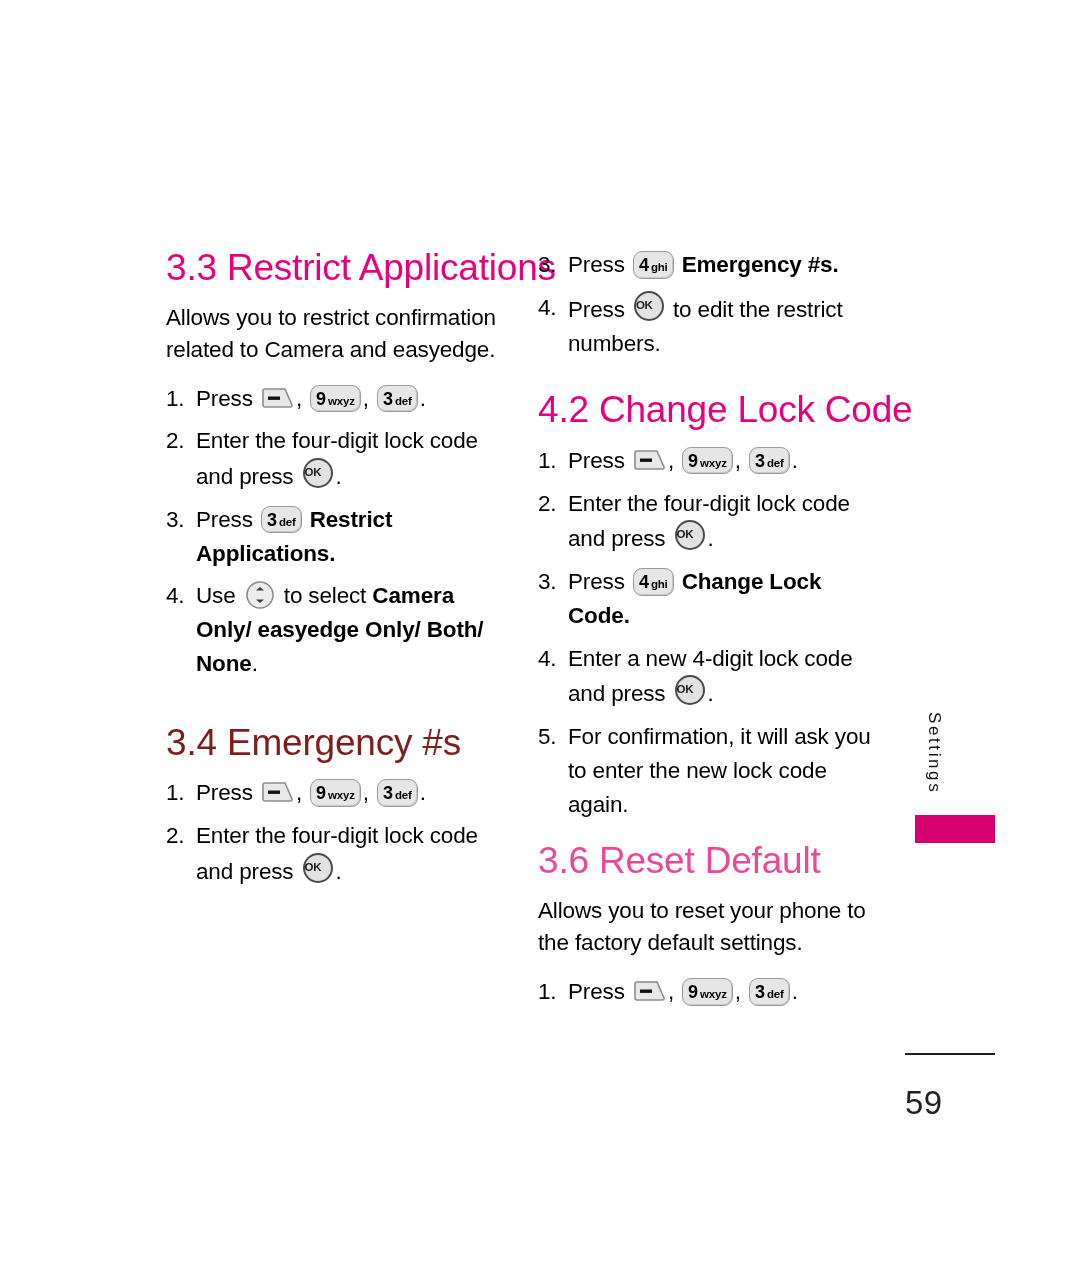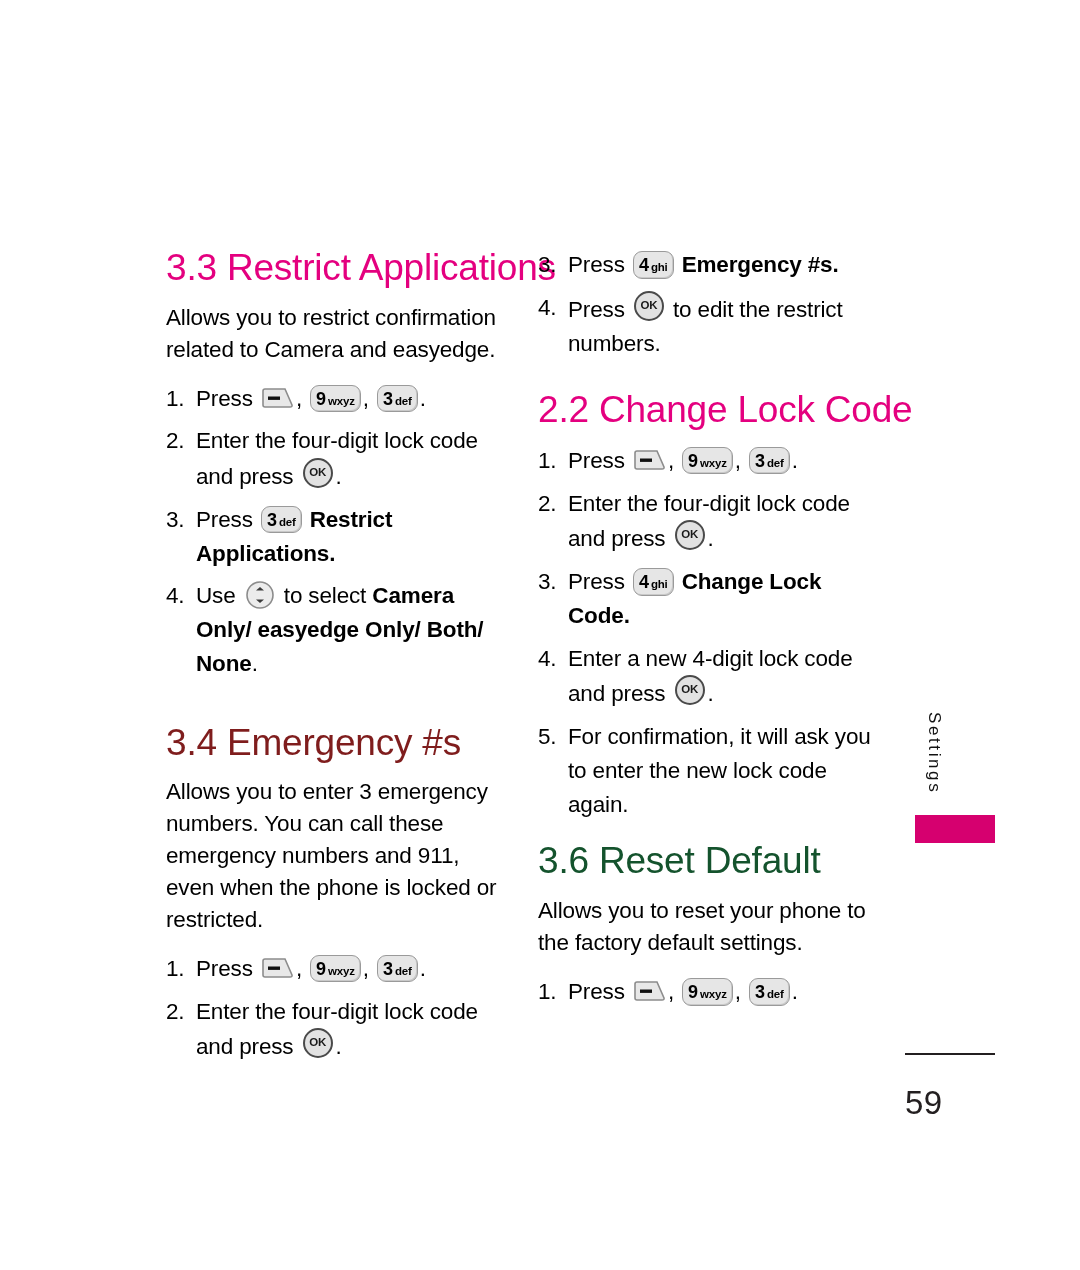--- a/index.html
+++ b/index.html
@@ -102,21 +102,20 @@
     border-radius: 50%;
     background: #e2e2e2;
     border: 2px solid #4a4a4a;
     position: relative;
     margin: 0 3px;
   }
   .okkey span {
     position: absolute;
     left: 0; right: 0; top: 50%;
     transform: translateY(-50%);
-    text-align: center;
     font-size: 11.5px;
     font-weight: 700;
     letter-spacing: -0.3px;
     line-height: 1;
     color: #1a1a1a;
   }
 
   
   .clearkey {
     display: inline-block;
@@ -229,21 +228,20 @@
             <path d="M11 19.5 L15 23 L19 19.5 Z" fill="#3a3a3a"></path>
           </svg>
         </span>
         <span>to select</span>
         <b>Camera Only/ easyedge Only/ Both/ None</b><span>.</span>
       </div>
     </div>
 
     <h2 class="sec-head gap-before-head" style="color: #7f1d1d; margin-top: 42px;">3.4 Emergency #s</h2>
 
-    <p class="para">Allows you to enter 3 emergency numbers. You can call these emergency numbers and 911, even when the phone is locked or restricted.</p>
 
     <div class="steps">
       <div class="step">
         <span class="num">1.</span>
         <span>Press</span>
         <span class="clearkey">
           <svg width="33" height="22" viewBox="0 0 33 22">
             <path d="M2 4 Q2 2 4 2 L24 2 L31 18 Q31.5 20 29 20 L4 20 Q2 20 2 18 Z" fill="#e8e8e8" stroke="#8c8c8c" stroke-width="1.6"></path>
             <rect x="7" y="9.5" width="12" height="3.4" fill="#111"></rect>
           </svg>
@@ -271,21 +269,21 @@
       </div>
 
       <div class="step">
         <span class="num">4.</span>
         <span>Press</span>
         <span class="okkey"><span>OK</span></span>
         <span>to edit the restrict numbers.</span>
       </div>
     </div>
 
-    <h2 class="sec-head gap-before-head" style="color: rgb(228, 0, 127);">2.2 Change Lock Code</h2>
+    <h2 class="sec-head gap-before-head" style="color: rgb(228, 0, 127);">4.2 Change Lock Code</h2>
 
 
     <div class="steps">
 
       <div class="step">
         <span class="num">1.</span>
         <span>Press</span>
         <span class="clearkey">
           <svg width="33" height="22" viewBox="0 0 33 22">
             <path d="M2 4 Q2 2 4 2 L24 2 L31 18 Q31.5 20 29 20 L4 20 Q2 20 2 18 Z" fill="#e8e8e8" stroke="#8c8c8c" stroke-width="1.6"></path>
@@ -314,21 +312,21 @@
         <span>Enter a new 4-digit lock code and press</span>
         <span class="okkey"><span>OK</span></span><span>.</span>
       </div>
 
       <div class="step">
         <span class="num">5.</span>
         <span>For confirmation, it will ask you to enter the new lock code again.</span>
       </div>
     </div>
 
-    <h2 class="sec-head gap-before-head" style="color: #14532d; margin-top: 20px;">3.6 Reset Default</h2>
+    <h2 class="sec-head gap-before-head" style="color: #ec4899; margin-top: 20px;">3.6 Reset Default</h2>
 
     <p class="para">Allows you to reset your phone to the factory default settings.</p>
 
     <div class="steps">
       <div class="step">
         <span class="num">1.</span>
         <span>Press</span>
         <span class="clearkey">
           <svg width="33" height="22" viewBox="0 0 33 22">
             <path d="M2 4 Q2 2 4 2 L24 2 L31 18 Q31.5 20 29 20 L4 20 Q2 20 2 18 Z" fill="#e8e8e8" stroke="#8c8c8c" stroke-width="1.6"></path>

